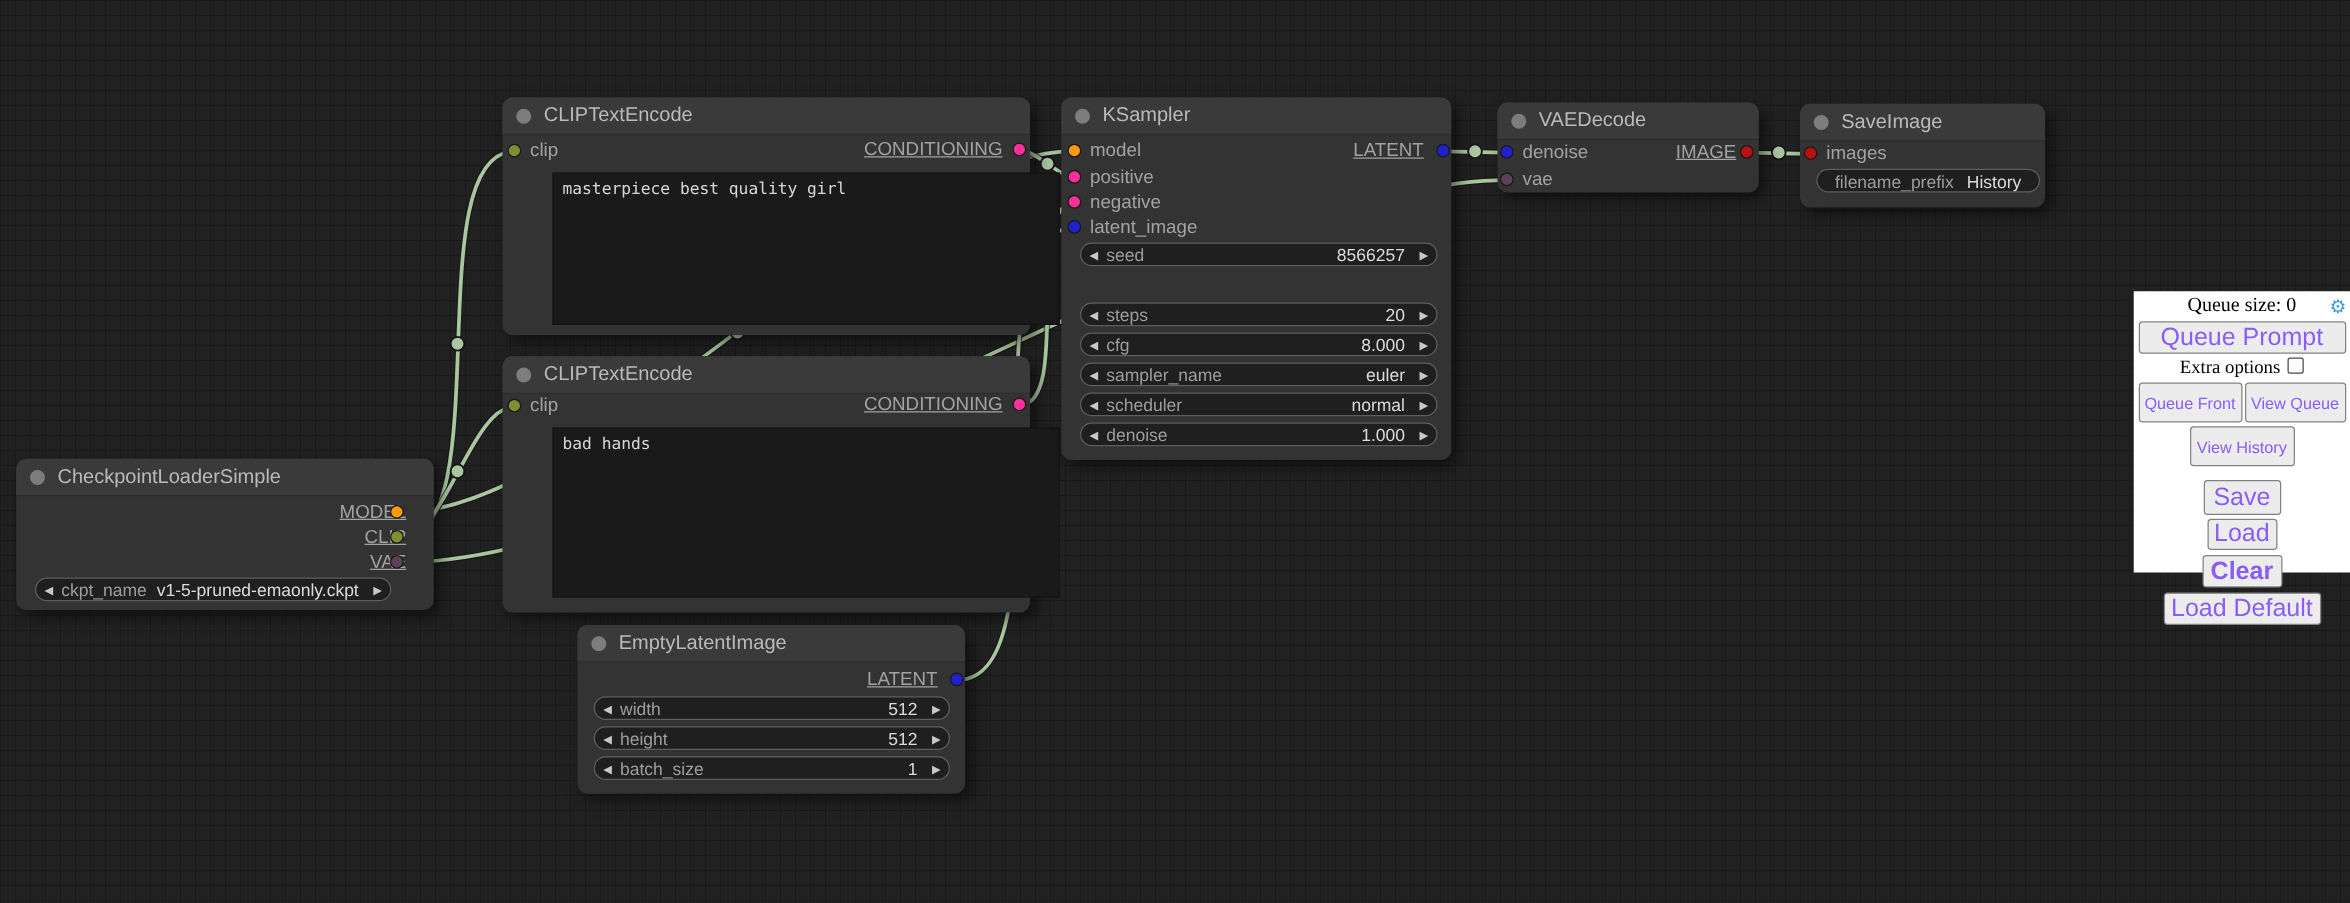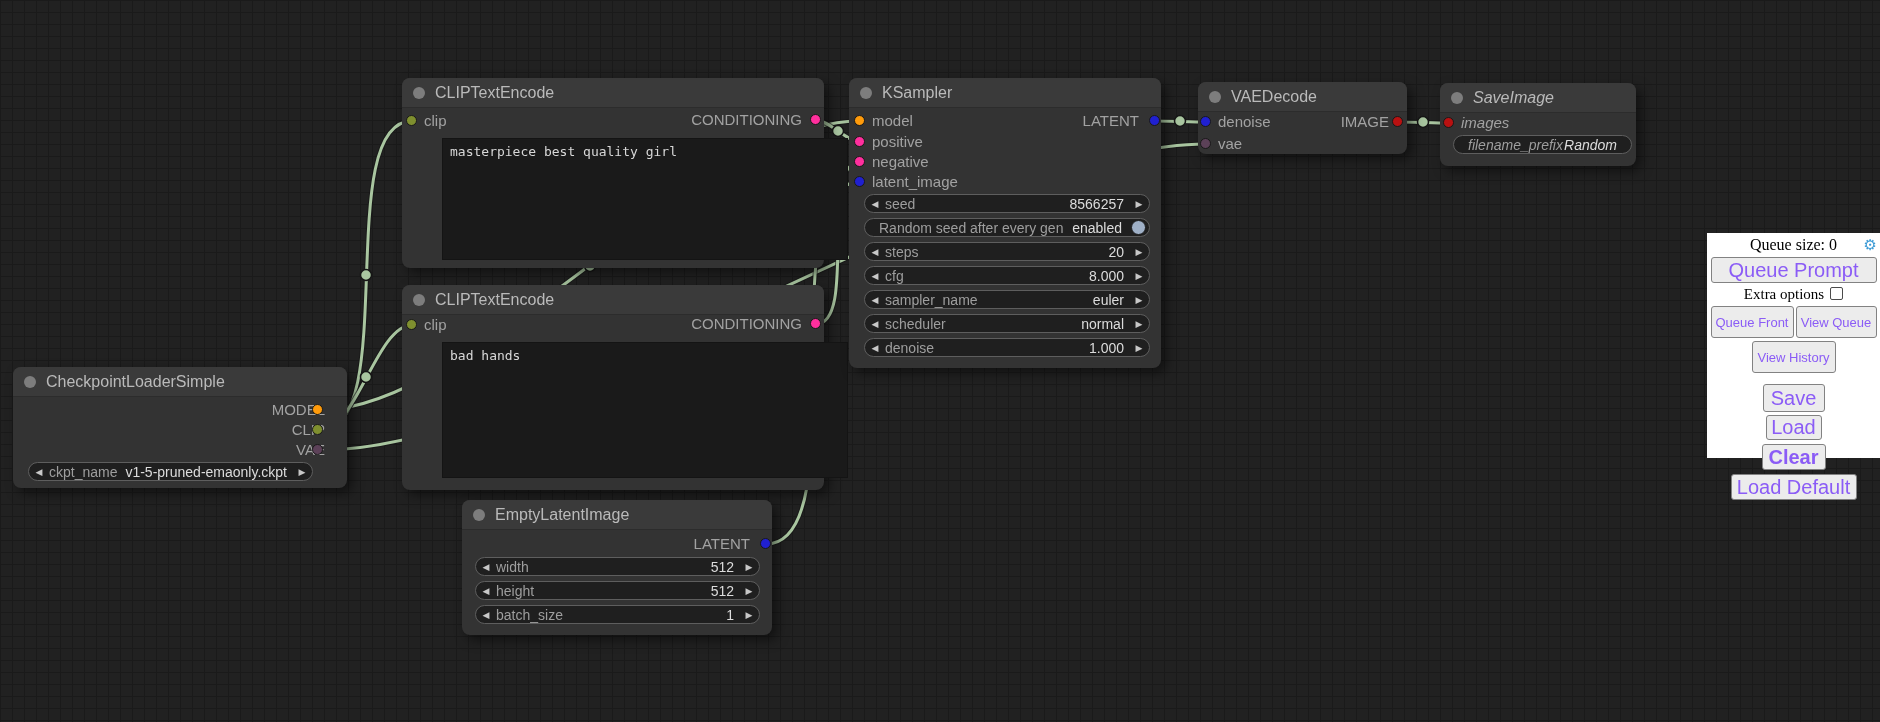--- a/index.html
+++ b/index.html
@@ -19,21 +19,21 @@
 
   .node{position:absolute;background:#333333;border-radius:8px;z-index:2;
         box-shadow:5px 5px 12px rgba(0,0,0,.5);}
   .ntitle{position:absolute;left:0;top:0;right:0;height:30px;background:#3a3a3a;
           border-radius:8px 8px 0 0;border-bottom:1px solid #2c2c2c;box-sizing:border-box;
           color:#bababa;font-size:16px;line-height:29px;}
   .ntitle .txt{margin-left:33px;}
   .tdot{position:absolute;left:11px;top:9px;width:12px;height:12px;border-radius:50%;background:#7d7d7d;}
 
   .in-label,.out-label{position:absolute;font-size:15px;color:#a2a2a2;height:20px;line-height:20px;white-space:nowrap;}
-  .out-label{text-align:right;}
+  .out-label{text-align:right;text-decoration:underline;}
 
   .dot{position:absolute;width:11px;height:11px;border-radius:50%;box-sizing:border-box;
        border:1px solid #191919;z-index:3;}
   .c-model{background:var(--c-model);} .c-clip{background:var(--c-clip);}
   .c-vae{background:var(--c-vae);}     .c-cond{background:var(--c-conditioning);}
   .c-latent{background:var(--c-latent);} .c-image{background:var(--c-image);}
 
   .widget{position:absolute;height:19px;background:#1f1f1f;border:1px solid #5e5e5e;
           border-radius:10px;display:flex;align-items:center;box-sizing:border-box;
           font-size:14px;white-space:nowrap;overflow:hidden;}
@@ -181,25 +181,20 @@
   <span class="in-label" style="left:23px;top:94px;">latent_image</span>
   <span class="out-label" style="right:22px;top:33px;">LATENT</span>
   <span class="dot c-latent" style="left:300px;top:37px;"></span>
 
   <div class="widget" style="left:15px;top:116px;width:286px;">
     <span class="arr">◀</span>
     <span class="wl">seed</span>
     <span class="wv">8566257</span>
     <span class="arr">▶</span>
   </div>
-  <div class="widget" style="left:15px;top:140px;width:286px;">
-    <span class="wl pad-l">Random seed after every gen</span>
-    <span class="wv">enabled</span>
-    <span class="toggle-dot"></span>
-  </div>
   <div class="widget" style="left:15px;top:164px;width:286px;">
     <span class="arr">◀</span>
     <span class="wl">steps</span>
     <span class="wv">20</span>
     <span class="arr">▶</span>
   </div>
   <div class="widget" style="left:15px;top:188px;width:286px;">
     <span class="arr">◀</span>
     <span class="wl">cfg</span>
     <span class="wv">8.000</span>
@@ -231,30 +226,30 @@
     <span class="txt">VAEDecode</span>
   </div>
   <span class="dot c-latent" style="left:2px;top:34px;"></span>
   <span class="dot c-vae" style="left:2px;top:56px;"></span>
   <span class="in-label" style="left:20px;top:30px;">denoise</span>
   <span class="in-label" style="left:20px;top:52px;">vae</span>
   <span class="out-label" style="right:18px;top:30px;">IMAGE</span>
   <span class="dot c-image" style="left:194px;top:34px;"></span>
 </div>
 
-<div class="node" style="left:1440px;top:83px;width:196px;height:83px;font-style:italic;">
+<div class="node" style="left:1440px;top:83px;width:196px;height:83px;">
   <div class="ntitle">
     <span class="tdot"></span>
     <span class="txt">SaveImage</span>
   </div>
   <span class="dot c-image" style="left:3px;top:34px;"></span>
   <span class="in-label" style="left:21px;top:30px;">images</span>
   <div class="widget" style="left:13px;top:52px;width:179px;">
     <span class="wl pad-l">filename_prefix</span>
-    <span class="wv" style="padding-right:14px;">Random</span>
+    <span class="wv" style="padding-right:14px;">History</span>
   </div>
 </div>
 
 <div class="node" style="left:462px;top:500px;width:310px;height:135px;">
   <div class="ntitle">
     <span class="tdot"></span>
     <span class="txt">EmptyLatentImage</span>
   </div>
   <span class="out-label" style="right:22px;top:34px;">LATENT</span>
   <span class="dot c-latent" style="left:298px;top:38px;"></span>

